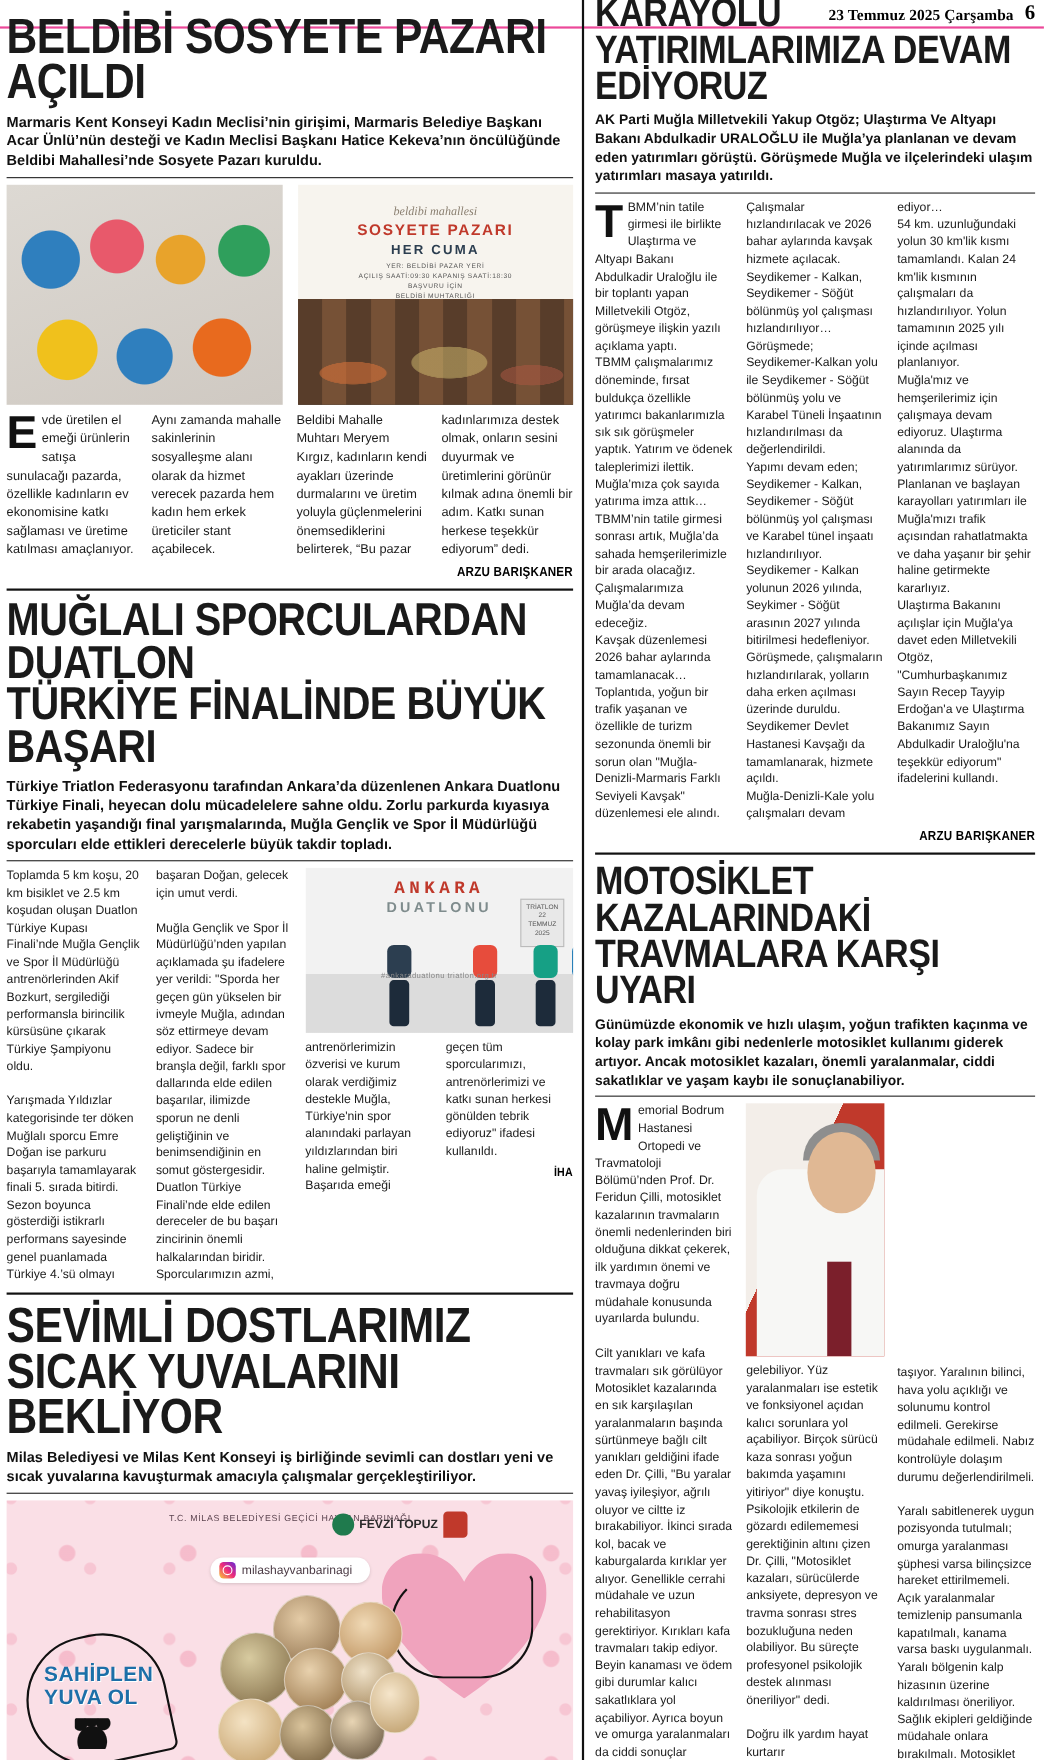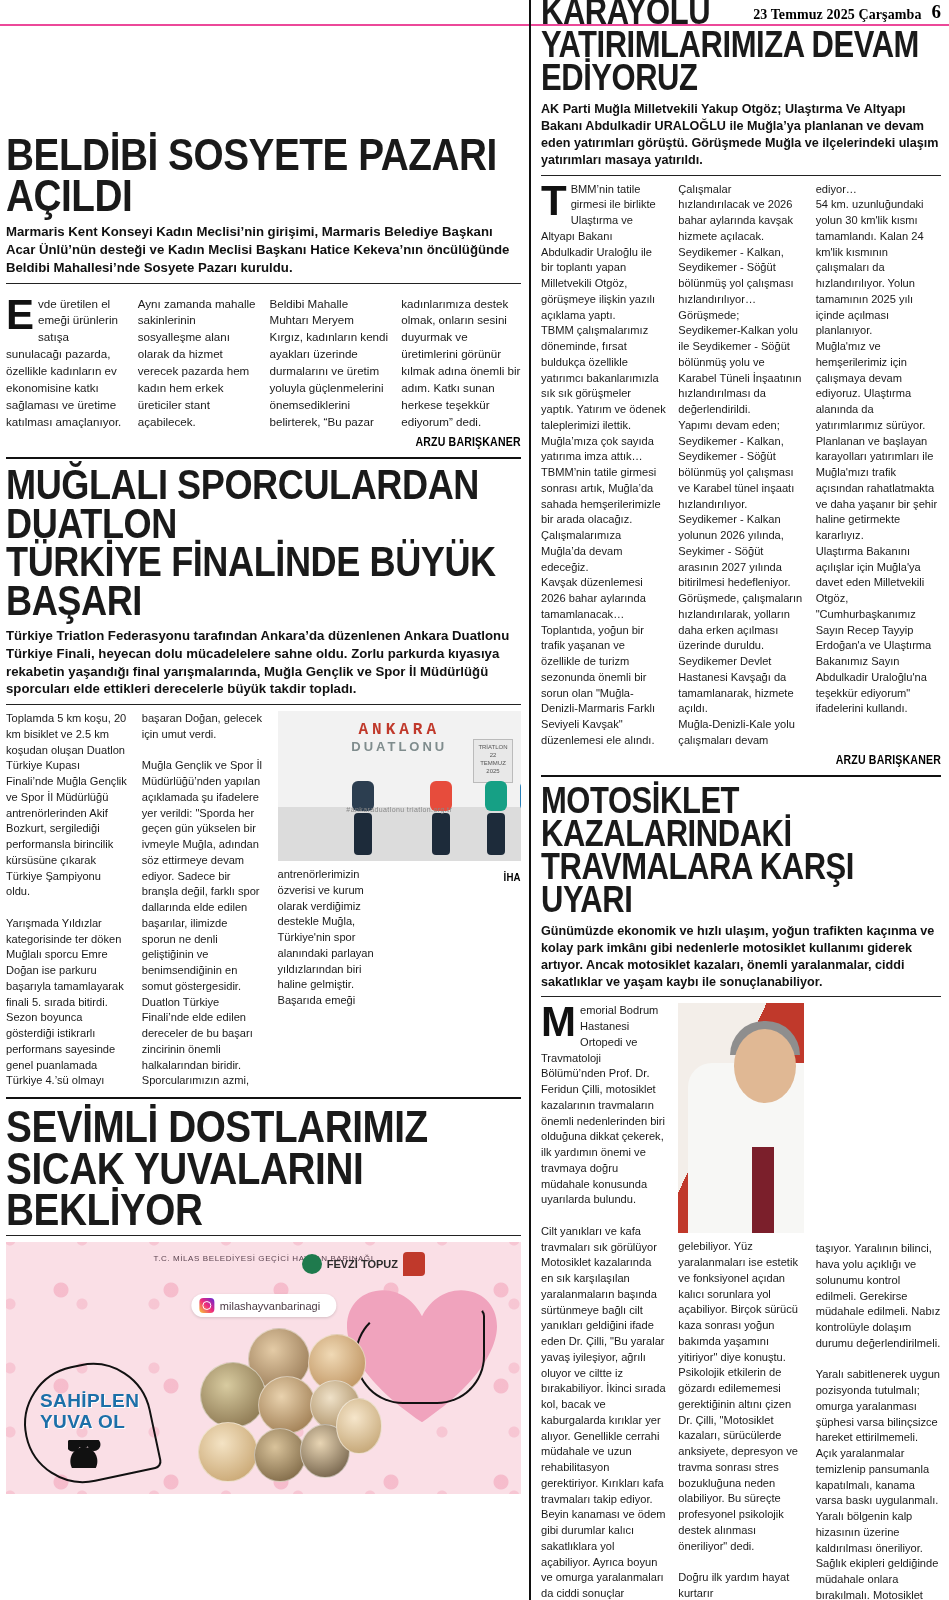--- a/index.html
+++ b/index.html
@@ -342,20 +342,35 @@
 
 <div class="page">
 
   <div class="col-left">
 
     <div>
       <h1 class="headline hl-xl">BELDİBİ SOSYETE PAZARI AÇILDI</h1>
       <p class="deck">Marmaris Kent Konseyi Kadın Meclisi’nin girişimi, Marmaris Belediye Başkanı Acar Ünlü’nün desteği ve Kadın Meclisi Başkanı Hatice Kekeva’nın öncülüğünde Beldibi Mahallesi’nde Sosyete Pazarı kuruldu.</p>
       <hr class="rule-thin">
 
+      <div class="cols2">
+        <div class="photo ph-crochet bodycol"></div>
+        <div class="photo ph-banner bodycol">
+          <div class="bn-txt">
+            <div class="bn1">beldibi mahallesi</div>
+            <div class="bn2">SOSYETE PAZARI</div>
+            <div class="bn3">HER CUMA</div>
+            <div class="bn4" style="white-space:pre-line">YER: BELDİBİ PAZAR YERİ
+AÇILIŞ SAATİ:09:30   KAPANIŞ SAATİ:18:30
+BAŞVURU İÇİN
+BELDİBİ MUHTARLIĞI</div>
+          </div>
+          <div class="stalls"></div>
+        </div>
+      </div>
 
       <div class="spacer-s"></div>
       <div class="cols3">
         <div class="bodycol">
             <p class="bodytext dropcap">Evde üretilen el emeği ürünlerin satışa sunulacağı pazarda, özellikle kadınların ev ekonomisine katkı sağlaması ve üretime katılması amaçlanıyor.</p>
           </div>
         <div class="bodycol">
             <p class="bodytext">Aynı zamanda mahalle sakinlerinin sosyalleşme alanı olarak da hizmet verecek pazarda hem kadın hem erkek üreticiler stant açabilecek.</p>
           </div>
         <div class="bodycol">
@@ -414,32 +429,34 @@
                 <div class="legs"></div>
               </div>
             <div class="url">#ankaraduatlonu  triatlon.org.tr</div>
           </div>
           <div class="spacer-s"></div>
           <div class="cols2" style="gap:12px">
             <div class="bodycol">
                 <p class="bodytext tight">antrenörlerimizin özverisi ve kurum olarak verdiğimiz destekle Muğla, Türkiye'nin spor alanındaki parlayan yıldızlarından biri haline gelmiştir. Başarıda emeği</p>
               </div>
             <div class="bodycol">
+              <p class="bodytext tight">geçen tüm sporcularımızı, antrenörlerimizi ve katkı sunan herkesi gönülden tebrik ediyoruz" ifadesi kullanıldı.</p>
               <div class="byline small">İHA</div>
             </div>
           </div>
         </div>
       </div>
     </div>
 
     <hr class="rule-thick">
 
     <div>
       <h1 class="headline hl-xl">SEVİMLİ DOSTLARIMIZ</h1>
       <h1 class="headline hl-xl">SICAK YUVALARINI BEKLİYOR</h1>
+      <p class="deck">Milas Belediyesi ve Milas Kent Konseyi iş birliğinde sevimli can dostları yeni ve sıcak yuvalarına kavuşturmak amacıyla çalışmalar gerçekleştiriliyor.</p>
       <hr class="rule-thin">
 
       <div class="photo ph-shelter">
         <div class="paws"></div>
         <div class="heartbig"></div>
         <div class="handline"></div>
         <div class="tc">T.C. MİLAS BELEDİYESİ GEÇİCİ HAYVAN BARINAĞI</div>
         <div class="ig">
           <span class="glyph"></span>
           <span>milashayvanbarinagi</span>

